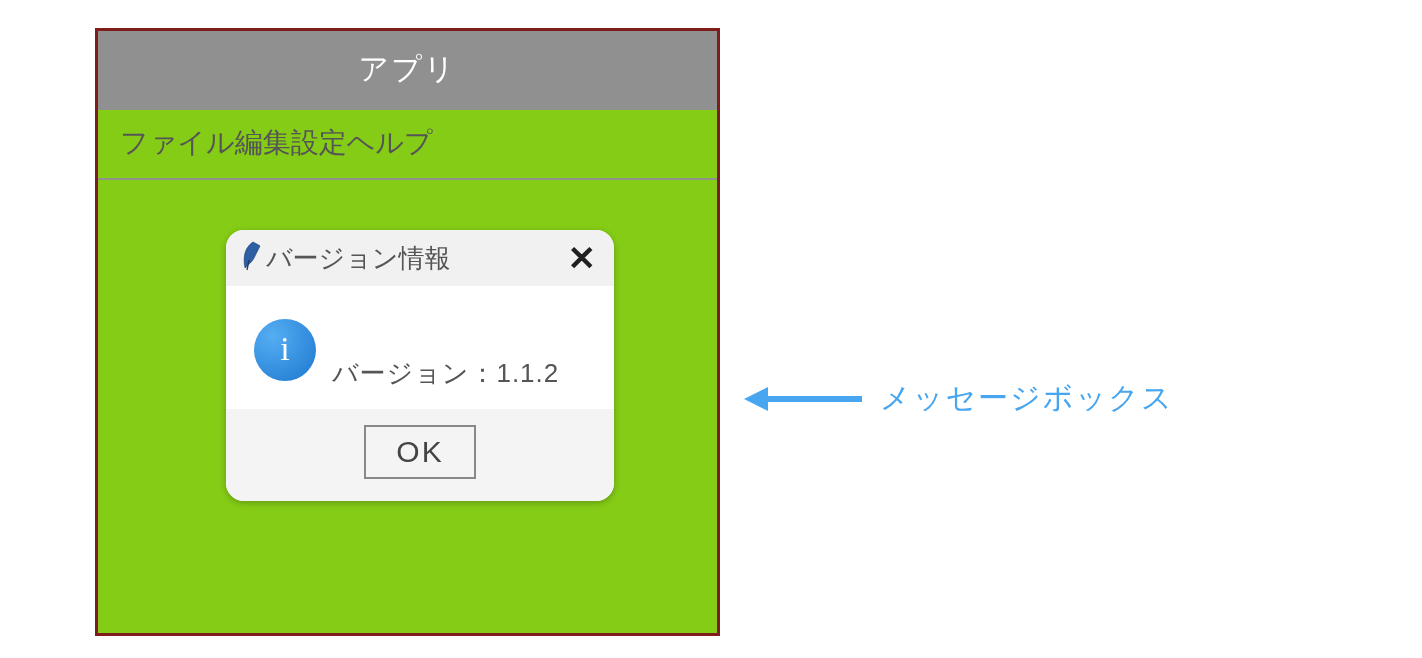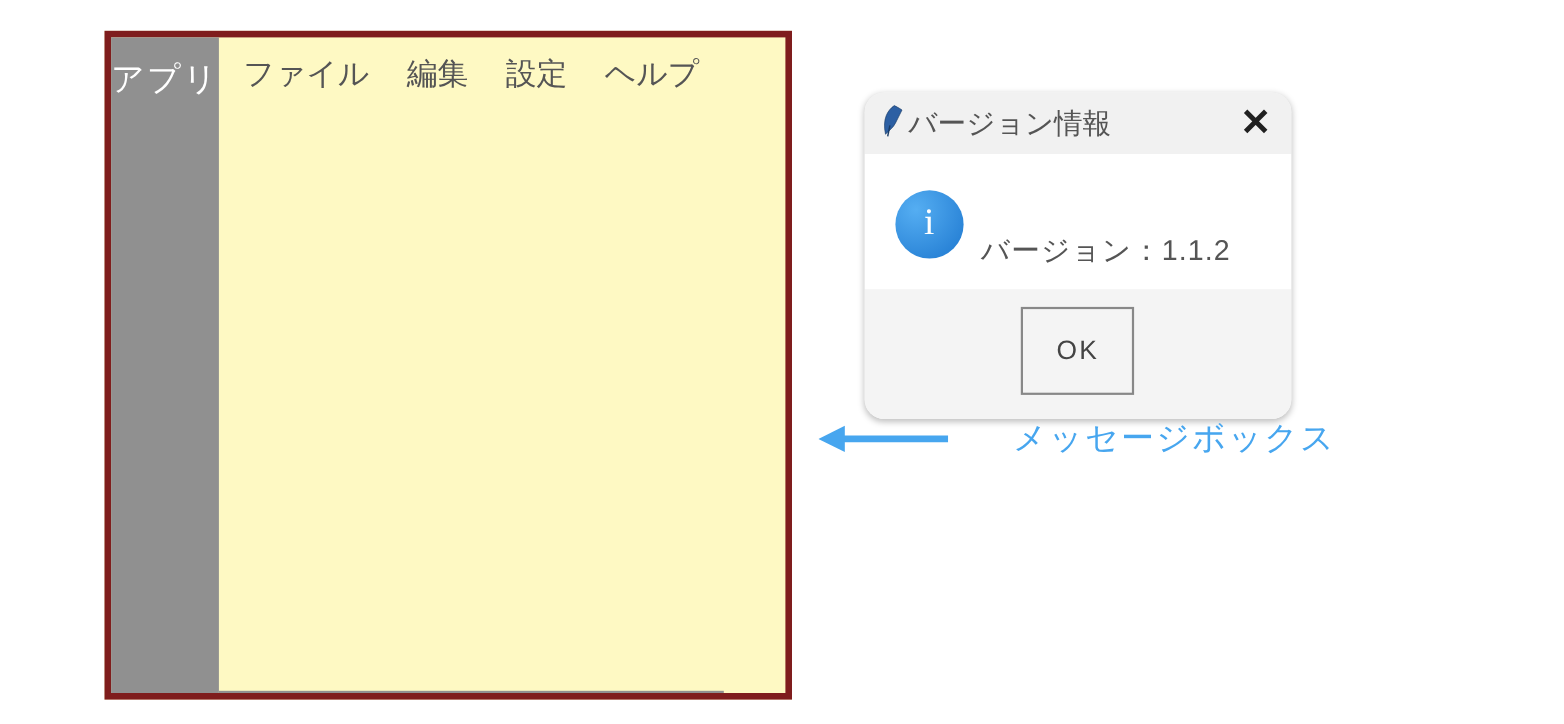--- a/index.html
+++ b/index.html
@@ -8,35 +8,34 @@
       background: #ffffff;
       width: 1422px; height: 658px;
       position: relative;
     }
 
     
     .app-window {
       position: absolute;
       left: 95px; top: 28px;
       width: 625px; height: 608px;
-      border: 6px solid #7f1d1d;
-      background: #fef9c3;
-      display: flex; flex-direction: row;
+      border: 3px solid #7f1d1d;
+      background: #84cc16;
+      display: flex; flex-direction: column;
     }
     .title-bar {
       background: #909090;
       color: #ffffff;
       font-size: 30px;
       letter-spacing: 2px;
       text-align: center;
       padding: 18px 0 20px;
     }
     .menu-bar {
       display: flex;
-      gap: 34px;
       padding: 14px 22px 16px;
       border-bottom: 2px solid #909090;
       font-size: 28px;
       color: #555555;
     }
     .menu-item { cursor: pointer; white-space: nowrap; }
     .client-area {
       flex: 1; position: relative;
     }
 
@@ -91,43 +90,42 @@
       color: #555555;
       letter-spacing: 1px;
       margin-top: 48px;
     }
     .msgbox-footer {
       background: #f4f4f4;
       display: flex; justify-content: center;
       padding: 16px 0 22px;
     }
     .ok-btn {
-      padding: 24px 30px;
-      font-size: 24px;
+      padding: 8px 30px;
+      font-size: 30px;
       color: #444444;
       background: #f4f4f4;
       border: 2px solid #888888;
       letter-spacing: 2px;
       cursor: pointer;
     }
 
     
     .annotation {
       position: absolute;
       left: 744px; top: 378px;
       display: flex; align-items: center;
       gap: 18px;
     }
     .arrow { width: 118px; height: 40px; display: block; }
     .anno-label {
       font-size: 30px;
       color: #47a6ef;
       letter-spacing: 2px;
       white-space: nowrap;
-      margin-left: 41px;
     }
   </style>
 </head>
 <body>
 
 <div class="app-window">
   <div class="title-bar">
     <span>アプリ</span>
   </div>
 

